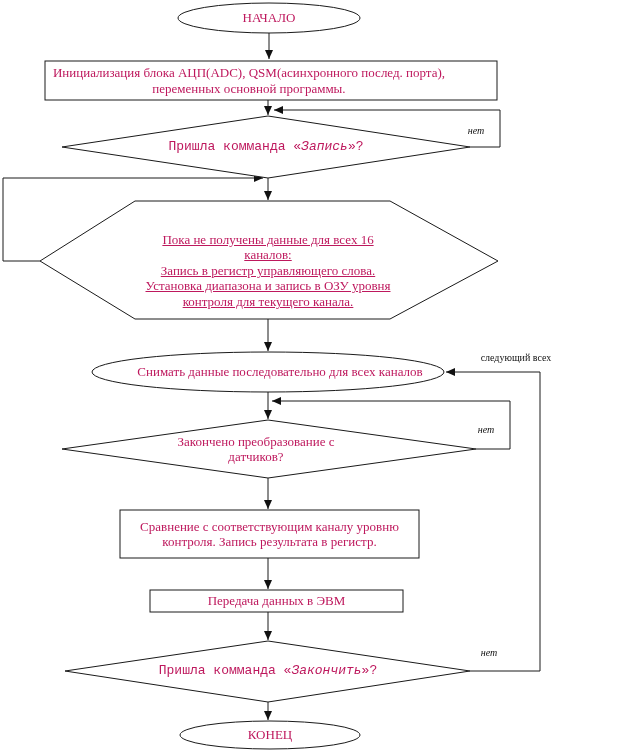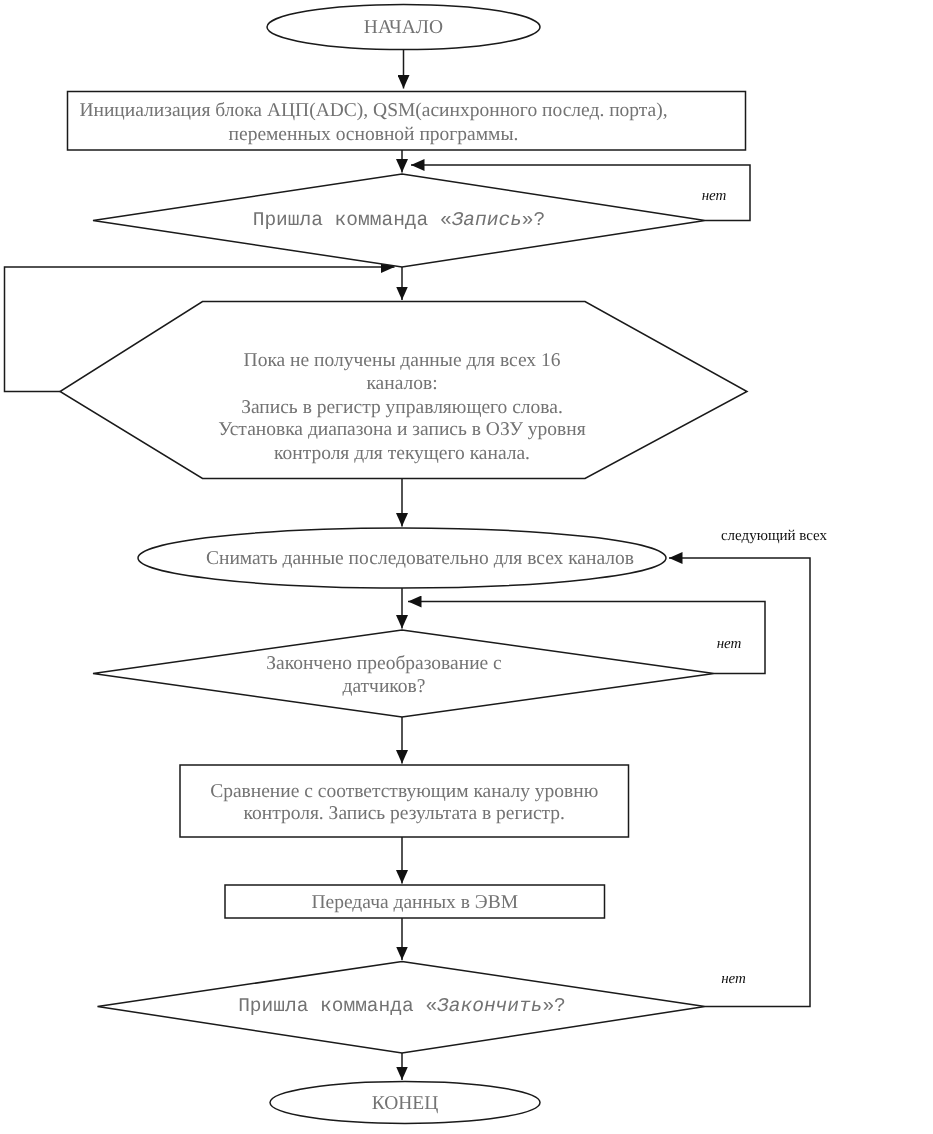--- a/index.html
+++ b/index.html
@@ -25,21 +25,21 @@
   }
   .node-text {
     position: absolute;
     display: flex;
     align-items: center;
     justify-content: center;
     text-align: center;
     white-space: pre-line;
     font-size: 13px;
     line-height: 15.5px;
-    color: #737373;
+    color: #be185d;
   }
   .node-text span { white-space: pre; font-family: Liberation Mono, monospace; }
   .cmd { font-style: italic; }
   .edge-label {
     position: absolute;
     display: flex;
     align-items: center;
     justify-content: center;
     font-size: 10px;
     line-height: 15px;
@@ -91,21 +91,21 @@
 
   <div class="node-text" style="left:178px; top:3px; width:182px; height:30px;">НАЧАЛО</div>
 
   <div class="node-text" style="left:45px; top:61px; width:408px; height:39px;font-family:Liberation Serif, serif;">Инициализация блока АЦП(ADC), QSM(асинхронного послед. порта),
 переменных основной программы.</div>
 
   <div class="node-text" style="left:62px; top:133px; width:408px; height:28px;">
     <span>Пришла комманда «</span><span class="cmd">Запись</span><span>»?</span>
   </div>
 
-  <div class="node-text" style="left:88px; top:201px; width:360px; height:139px;">Пока не получены данные для всех 16
+  <div class="node-text" style="left:88px; top:201px; width:360px; height:139px;text-decoration:underline;">Пока не получены данные для всех 16
 каналов:
 Запись в регистр управляющего слова.
 Установка диапазона и запись в ОЗУ уровня
 контроля для текущего канала.</div>
 
   <div class="node-text" style="left:104px; top:352px; width:352px; height:40px;">Снимать данные последовательно для всех каналов</div>
 
   <div class="node-text" style="left:106px; top:420px; width:300px; height:58px;">Закончено преобразование с
 датчиков?</div>
 

